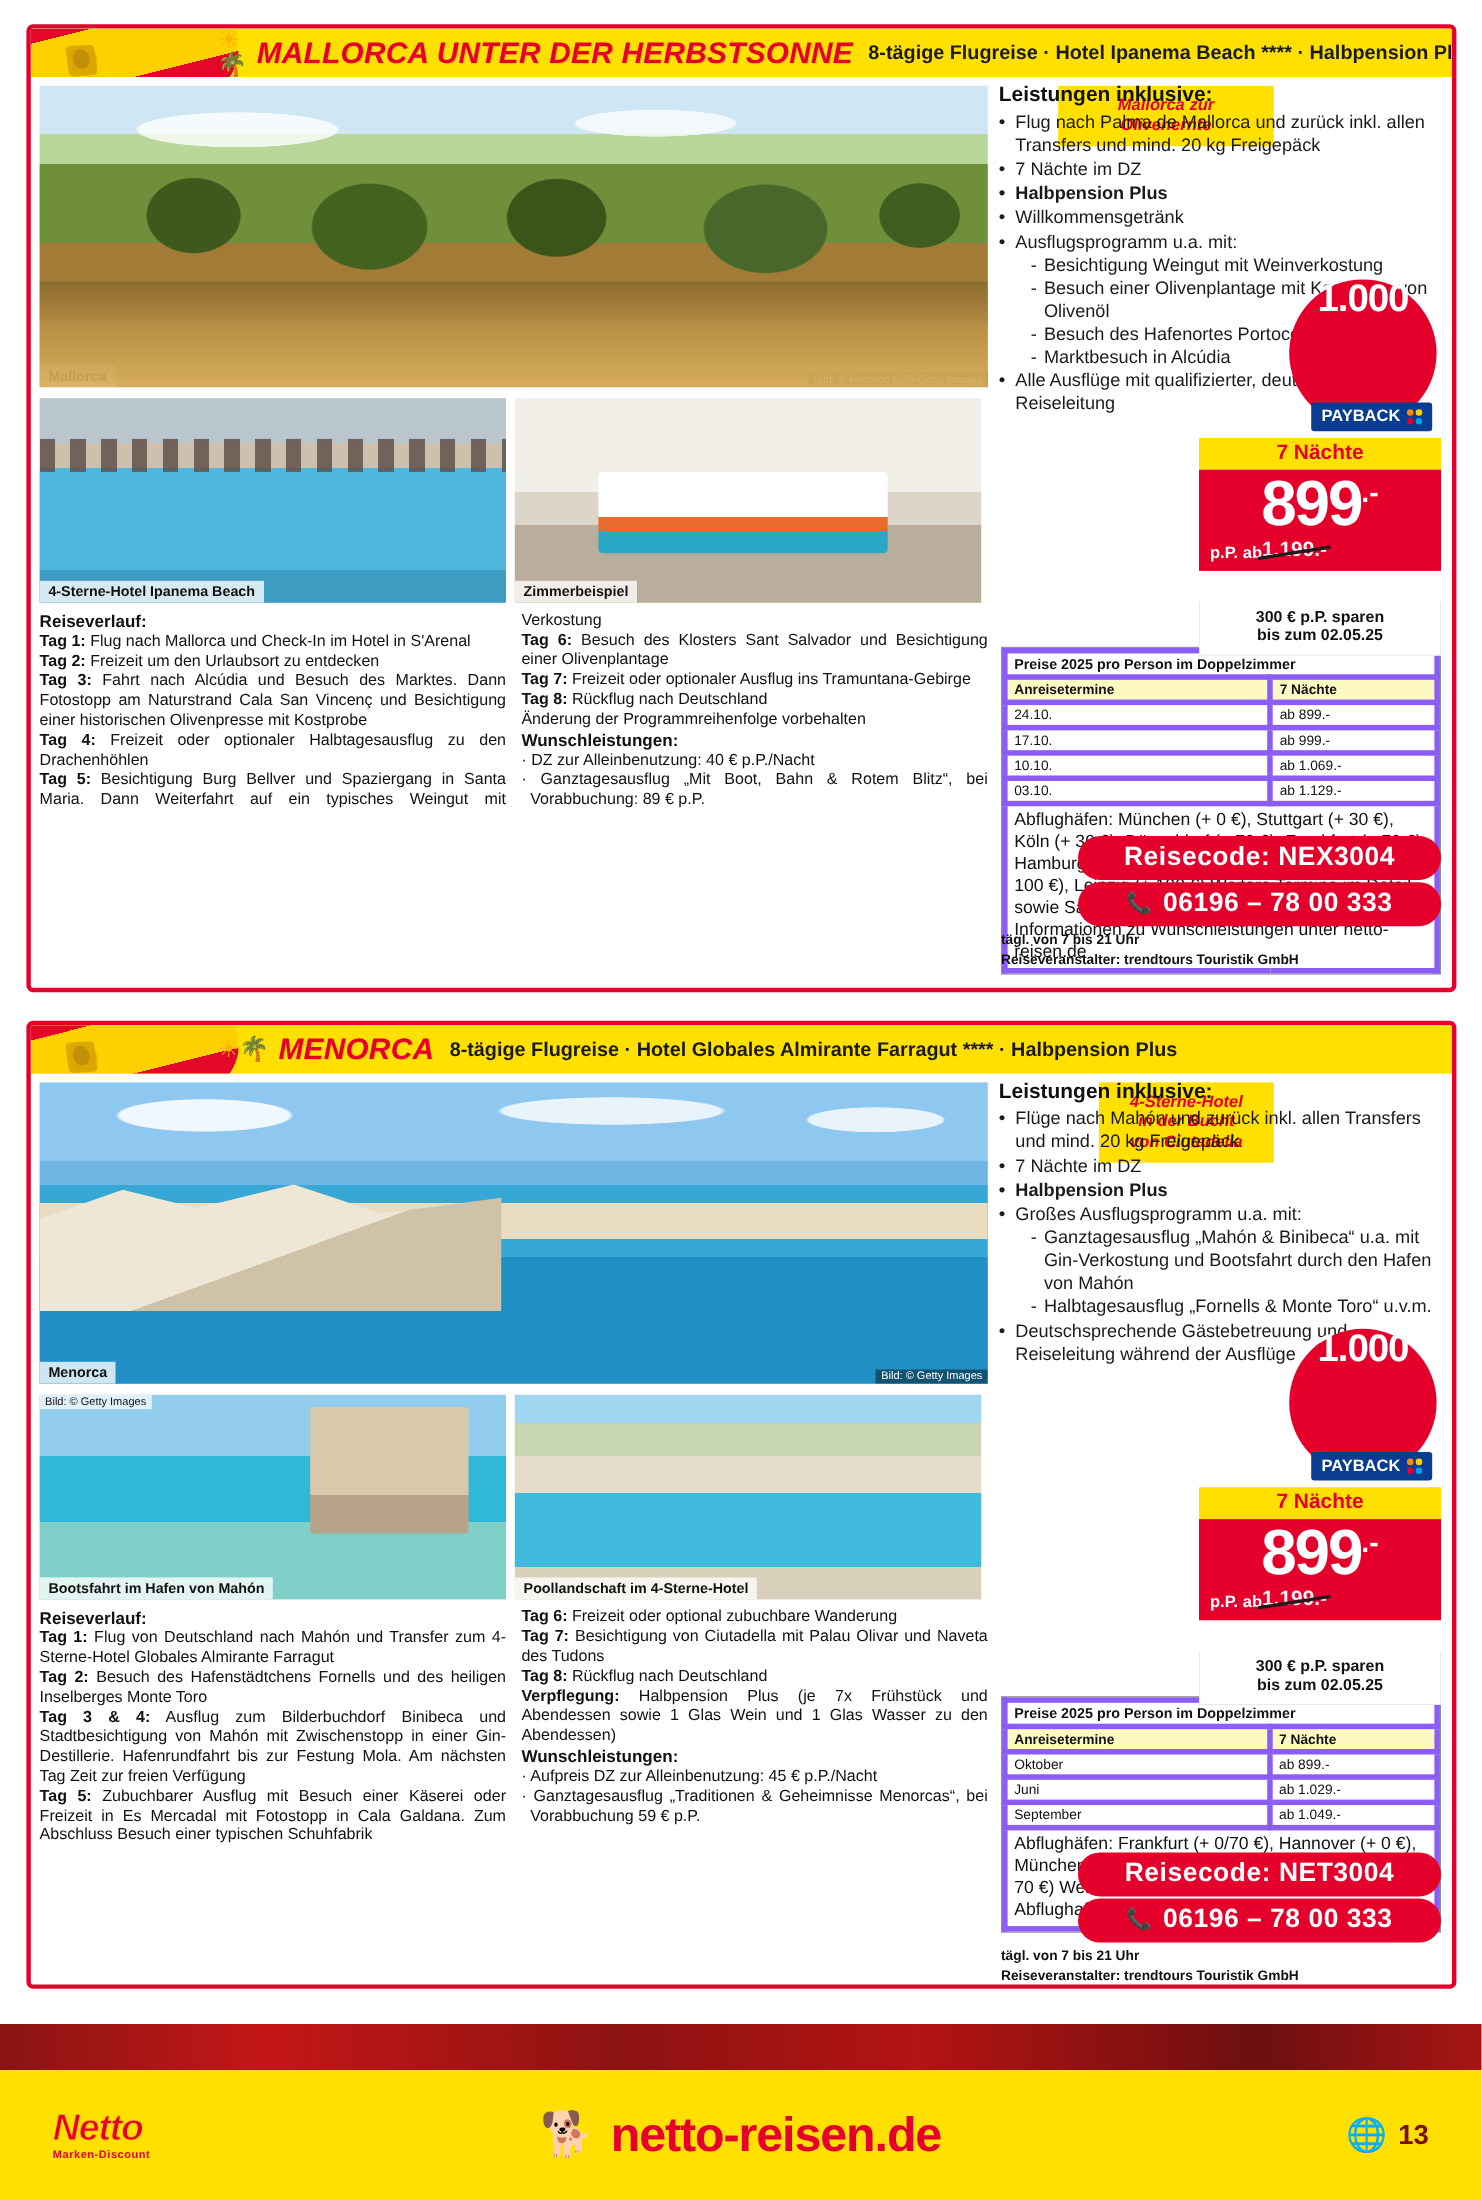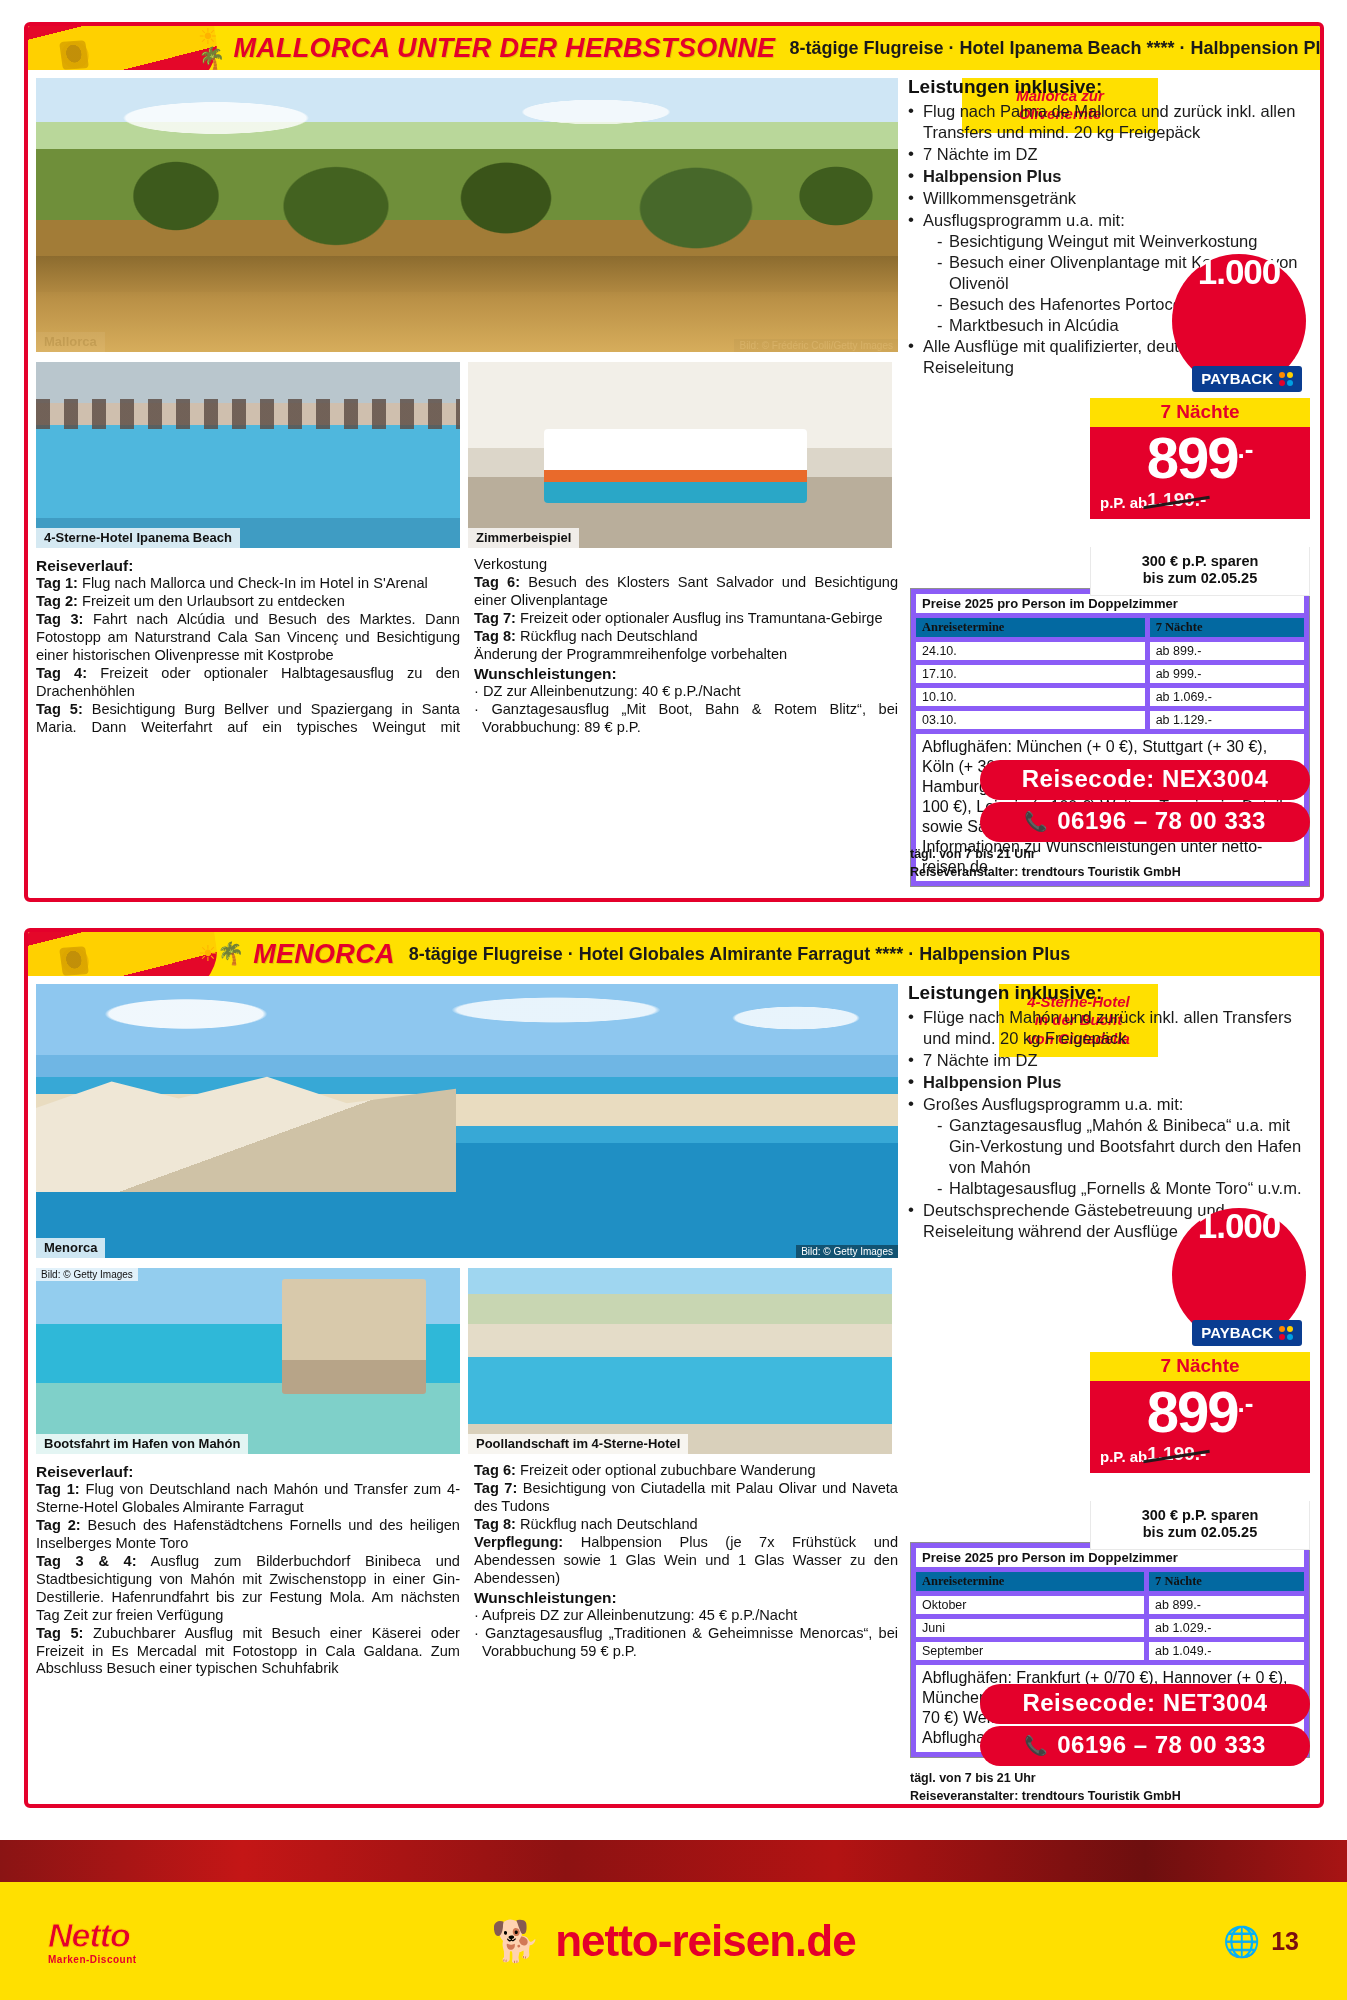--- a/index.html
+++ b/index.html
@@ -234,21 +234,21 @@
   .ptable {
     position:absolute; right:4px; width: 400px;
     border:1px solid #8f8f8f; font-size: 12.5px; color:#111; background:#fff;
     border-collapse: collapse;
   }
   .ptable-a { top: 512px; }
   .ptable-b { top: 560px; }
   .ptable table { width:100%; border-collapse: collapse; }
   .ptable th, .ptable td { border:5px solid #8b5cf6; padding: 2px 6px; text-align:left; }
   .ptable .hdr { font-weight:800; font-size:13px; background:#fff; }
-  .ptable .colhdr { font-weight:800; background:#0369a1;font-family:Liberation Serif, serif; }
+  .ptable .colhdr { font-weight:800; background:#fef9c3; }
   .ptable .note { font-size: 16px; line-height:1.25; padding: 3px 6px 4px 6px; }
 
   
   .pill {
     position:absolute; right: 4px; width: 330px;
     background:#e4002b; color:#fff; border-radius: 22px;
     font-weight:800; text-align:center; padding: 5px 0 7px 0;
     font-size: 24px; letter-spacing: .5px;
   }
   .pill-phone { display:flex; align-items:center; justify-content:center; gap:9px; }

